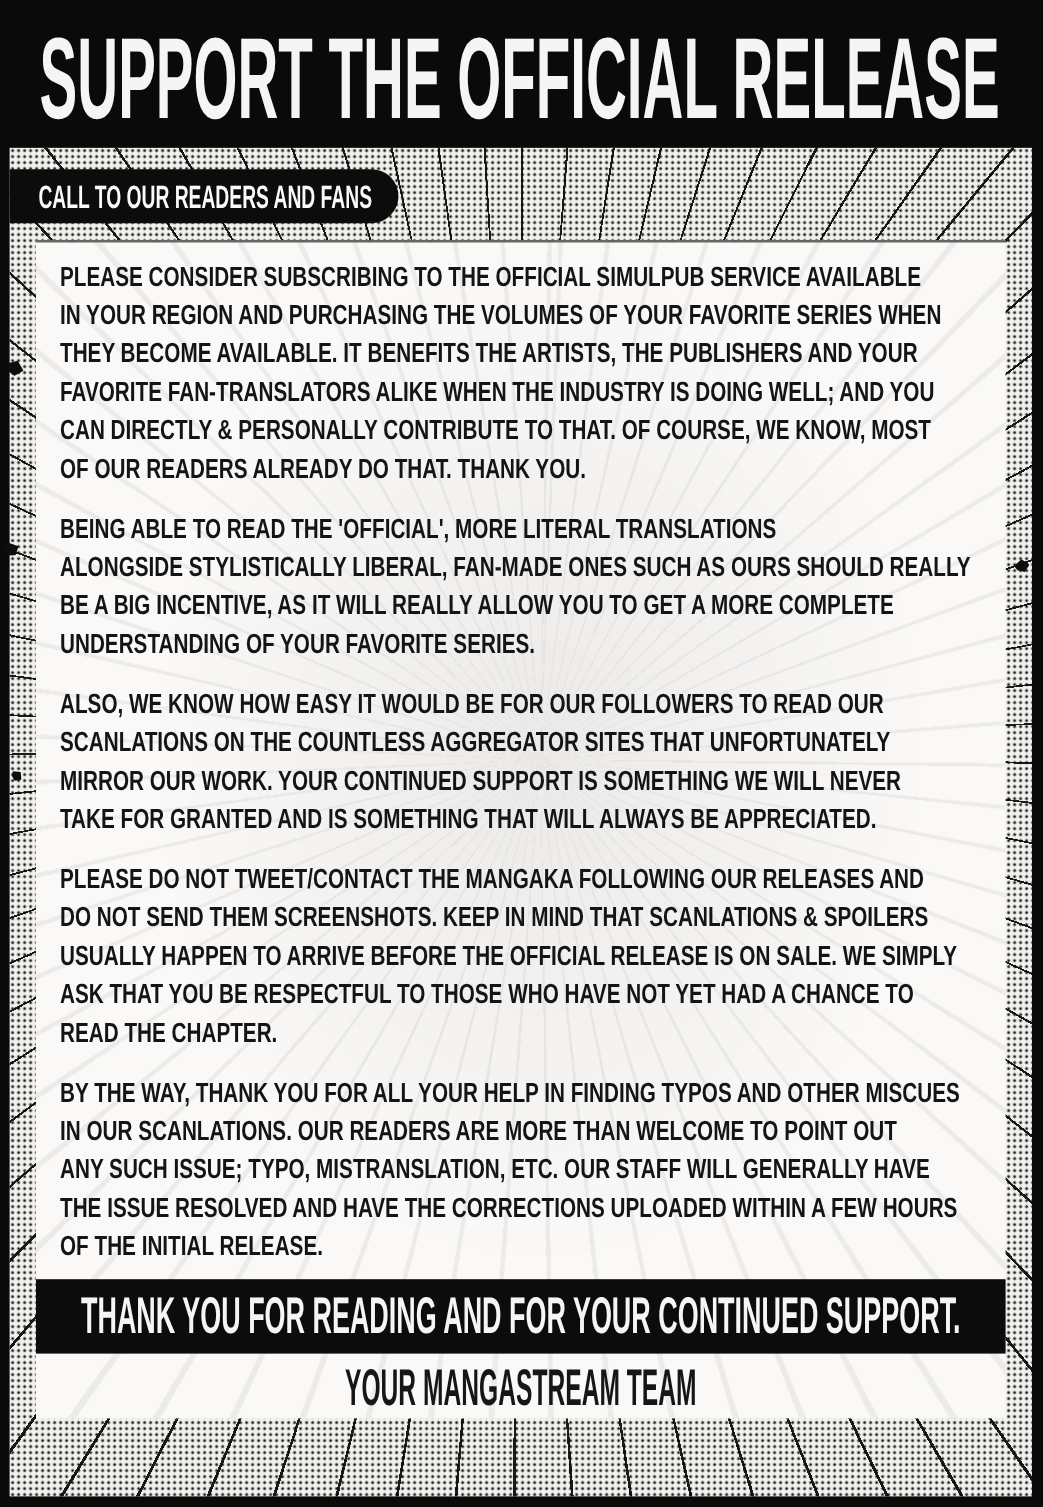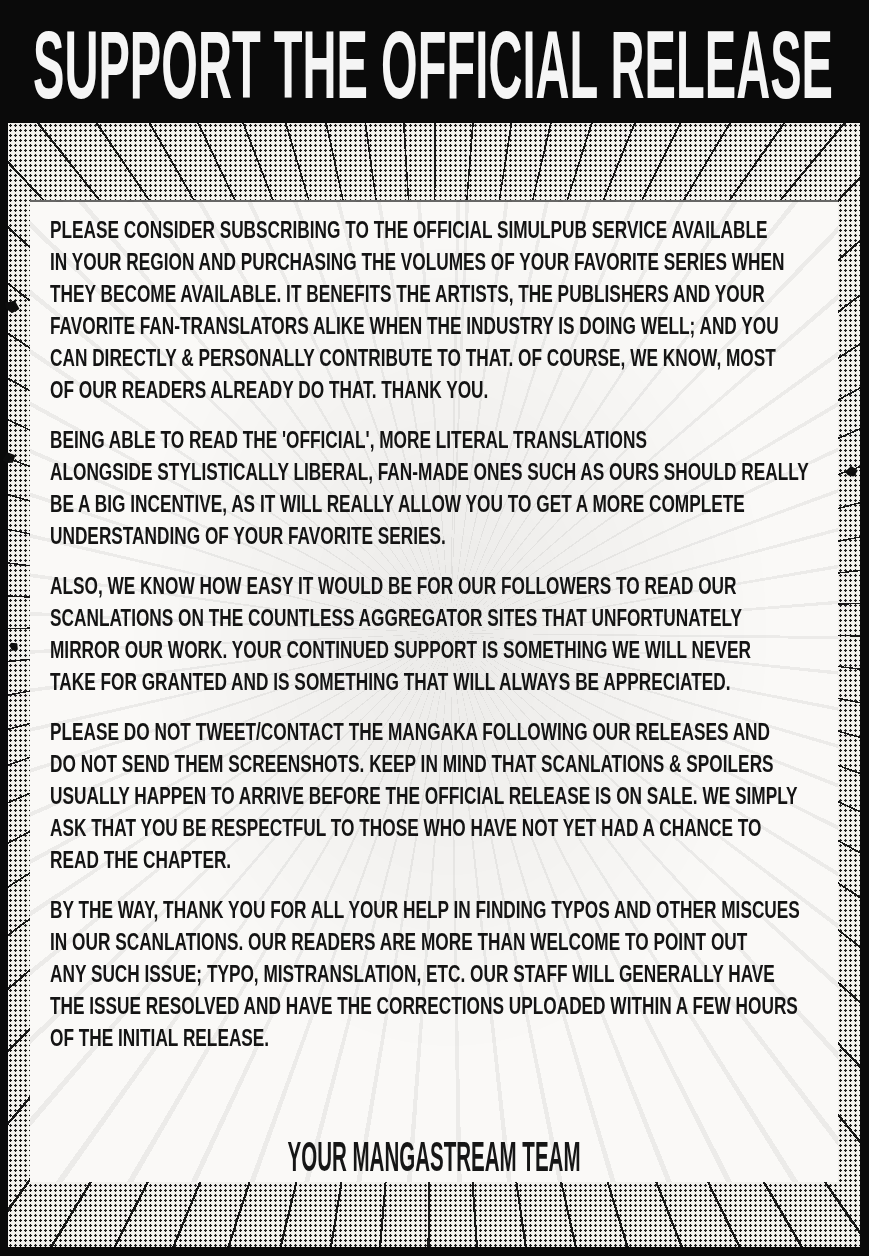--- a/index.html
+++ b/index.html
@@ -73,20 +73,25 @@
 <div class="page">
 
   <div class="texture"></div>
 
   <div class="header">
     <svg width="869" height="123" viewBox="0 0 869 123">
       <text x="33" y="98" font-size="96" textLength="800" lengthAdjust="spacingAndGlyphs">SUPPORT THE OFFICIAL RELEASE</text>
     </svg>
   </div>
 
+  <div class="badge">
+    <svg width="324" height="45" viewBox="0 0 324 45">
+      <text x="24" y="32" font-size="27" textLength="278" lengthAdjust="spacingAndGlyphs">CALL TO OUR READERS AND FANS</text>
+    </svg>
+  </div>
 
   <div class="panel">
     <div class="paras">
       <p>PLEASE CONSIDER SUBSCRIBING TO THE OFFICIAL SIMULPUB SERVICE AVAILABLE
 IN YOUR REGION AND PURCHASING THE VOLUMES OF YOUR FAVORITE SERIES WHEN
 THEY BECOME AVAILABLE. IT BENEFITS THE ARTISTS, THE PUBLISHERS AND YOUR
 FAVORITE FAN-TRANSLATORS ALIKE WHEN THE INDUSTRY IS DOING WELL; AND YOU
 CAN DIRECTLY &amp; PERSONALLY CONTRIBUTE TO THAT. OF COURSE, WE KNOW, MOST
 OF OUR READERS ALREADY DO THAT. THANK YOU.</p>
       <p>BEING ABLE TO READ THE 'OFFICIAL', MORE LITERAL TRANSLATIONS
@@ -103,20 +108,25 @@
 ASK THAT YOU BE RESPECTFUL TO THOSE WHO HAVE NOT YET HAD A CHANCE TO
 READ THE CHAPTER.</p>
       <p>BY THE WAY, THANK YOU FOR ALL YOUR HELP IN FINDING TYPOS AND OTHER MISCUES
 IN OUR SCANLATIONS. OUR READERS ARE MORE THAN WELCOME TO POINT OUT
 ANY SUCH ISSUE; TYPO, MISTRANSLATION, ETC. OUR STAFF WILL GENERALLY HAVE
 THE ISSUE RESOLVED AND HAVE THE CORRECTIONS UPLOADED WITHIN A FEW HOURS
 OF THE INITIAL RELEASE.</p>
     </div>
   </div>
 
+  <div class="thanksbar">
+    <svg width="808" height="62" viewBox="0 0 808 62">
+      <text x="404" y="45" font-size="43" text-anchor="middle" textLength="733" lengthAdjust="spacingAndGlyphs">THANK YOU FOR READING AND FOR YOUR CONTINUED SUPPORT.</text>
+    </svg>
+  </div>
 
   <svg class="team" width="808" height="52" viewBox="0 0 808 52">
     <text x="404" y="43" font-size="43" text-anchor="middle" textLength="293" lengthAdjust="spacingAndGlyphs">YOUR MANGASTREAM TEAM</text>
   </svg>
 
   <div class="speck s1"></div>
   <div class="speck s2"></div>
   <div class="speck s3"></div>
   <div class="speck s4"></div>
 

